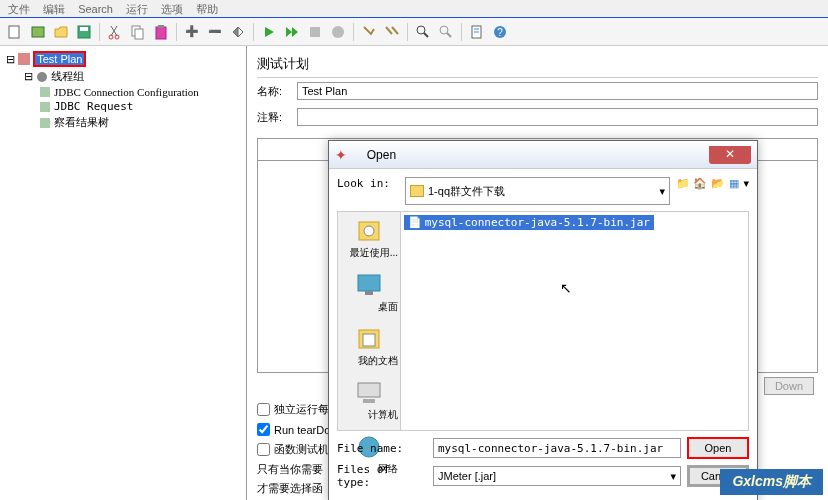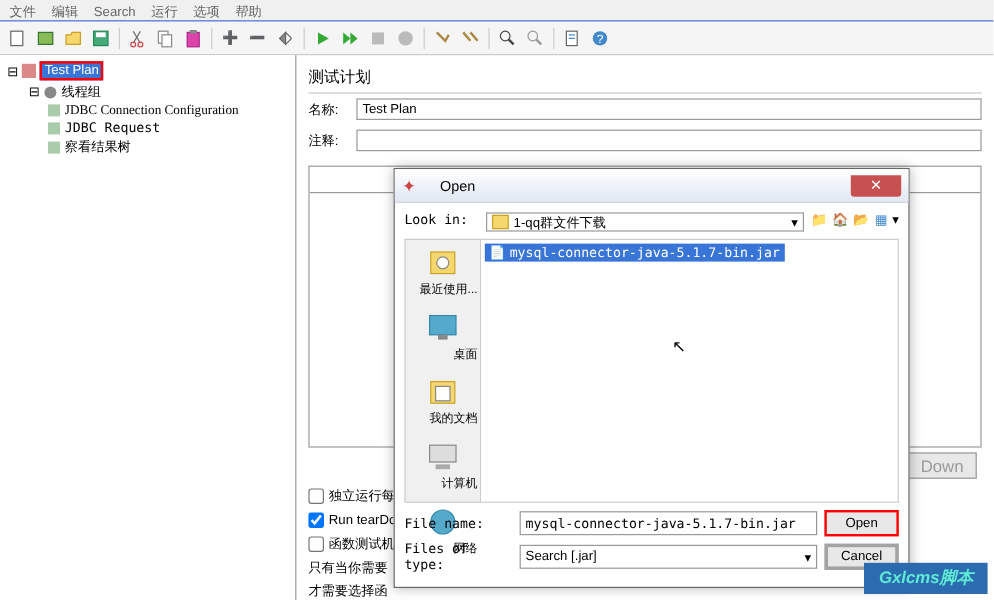--- a/index.html
+++ b/index.html
@@ -26,53 +26,53 @@
     .form-label { width: 40px; }
     .form-input { flex: 1; border: 1px solid #999; height: 18px; padding: 1px 4px; font-size: 11px; }
     
     .vars-section { border: 1px solid #999; margin-top: 8px; }
     .vars-title { text-align: center; padding: 3px; font-size: 11px; border-bottom: 1px solid #999; }
     .vars-header { display: flex; }
     .vars-header div { flex: 1; text-align: center; padding: 3px; font-size: 11px; border-right: 1px solid #999; }
     .vars-header div:last-child { border-right: none; }
     
     .btn-row { text-align: right; padding: 4px; }
-    .btn { border: 1px solid #999; background: #e8e8e8; padding: 2px 10px; font-size: 14px; margin-left: 4px; cursor: pointer; }
+    .btn { border: 1px solid #999; background: #e8e8e8; padding: 2px 10px; font-size: 11px; margin-left: 4px; cursor: pointer; }
     .btn.disabled { color: #999; }
     
     .checkbox-row { padding: 3px 0; font-size: 11px; display: flex; align-items: center; gap: 4px; }
     
     
     .dialog-overlay { position: absolute; top: 140px; left: 328px; width: 430px; background: #fff; border: 1px solid #666; box-shadow: 0 0 10px rgba(0,0,0,0.3); }
     .dialog-titlebar { background: linear-gradient(#fff, #e0e8f5); height: 28px; display: flex; align-items: center; padding: 0 6px; border-bottom: 1px solid #ccc; }
     .dialog-title { flex: 1; font-size: 12px; padding-left: 20px; }
     .dialog-close { width: 42px; height: 18px; background: #c75050; color: #fff; text-align: center; border-radius: 0 0 3px 3px; font-size: 12px; line-height: 16px; cursor: pointer; }
     
     .dialog-body { padding: 8px; }
     .lookin-row { display: flex; gap: 6px; font-size: 11px; margin-bottom: 6px; }
-    .lookin-select { flex: 1; border: 1px solid #999; height: 16px; padding: 1px 4px; font-size: 11px; background: #fff; }
+    .lookin-select { flex: 1; border: 1px solid #999; height: 28px; padding: 1px 4px; font-size: 11px; background: #fff; }
     .folder-icon-sm { width: 14px; height: 12px; background: #f5d76e; border: 1px solid #c9a227; }
     .nav-icons { display: flex; gap: 4px; }
     
     .dialog-main { display: flex; height: 220px; }
     .sidebar { width: 64px; background: #f0f0f0; border: 1px solid #ccc; display: flex; flex-direction: column; }
     .sidebar-item { text-align: right; padding: 6px 2px; font-size: 10px; cursor: pointer; }
     .sidebar-icon { width: 28px; height: 26px; margin: 0 auto 2px; }
     
     .file-list { flex: 1; border: 1px solid #ccc; border-left: none; background: #fff; padding: 3px; }
     .file-item { background: #3875d7; color: #fff; padding: 1px 4px; font-size: 11px; display: inline-flex; align-items: center; gap: 3px; }
     
     .dialog-bottom { padding-top: 6px; }
     .file-row { display: flex; align-items: center; gap: 6px; font-size: 11px; margin-bottom: 4px; }
     .file-row-label { width: 90px; font-family: monospace; }
     .file-row-input { flex: 1; border: 1px solid #999; height: 20px; padding: 1px 4px; font-size: 11px; font-family: monospace; }
     .dialog-btn { width: 62px; height: 22px; border: 3px solid #a3a3a3; background: #e8e8e8; font-size: 11px; cursor: pointer; }
     .dialog-btn.highlight { border: 2px solid red; }
     
-    .watermark { position: absolute; bottom: 5px; right: 5px; background: #2b6cb0; color: #5eead4; padding: 4px 12px; font-size: 14px; font-weight: bold; font-style: italic; }
+    .watermark { position: absolute; bottom: 5px; right: 5px; background: #2b6cb0; color: #fef9c3; padding: 4px 12px; font-size: 14px; font-weight: bold; font-style: italic; }
     
     .cursor-arrow { position: absolute; top: 280px; left: 560px; font-size: 14px; color: #000; }
   </style>
 </head>
 <body>
 
 <div class="menu-bar">
   <span>文件</span>
   <span>编辑</span>
   <span>Search</span>
@@ -341,21 +341,21 @@
 
     <div class="dialog-bottom">
       <div class="file-row">
         <span class="file-row-label">File name:</span>
         <input class="file-row-input" value="mysql-connector-java-5.1.7-bin.jar" style="">
         <button class="dialog-btn highlight">Open</button>
       </div>
       <div class="file-row">
         <span class="file-row-label">Files of type:</span>
         <div class="file-row-input" style="display:flex;align-items:center">
-          <span>Search [.jar]</span>
+          <span>JMeter [.jar]</span>
           <span style="margin-left:auto">▾</span>
         </div>
         <button class="dialog-btn">Cancel</button>
       </div>
     </div>
   </div>
 </div>
 
 <div class="cursor-arrow">↖</div>
 

